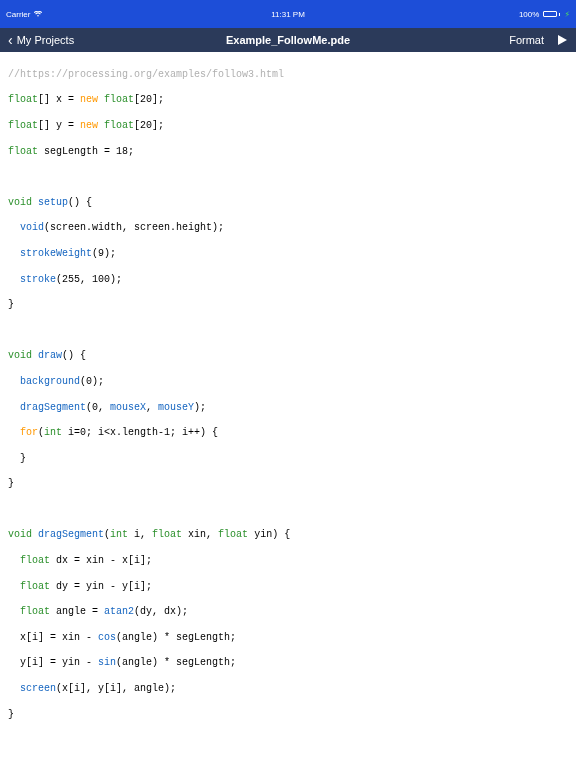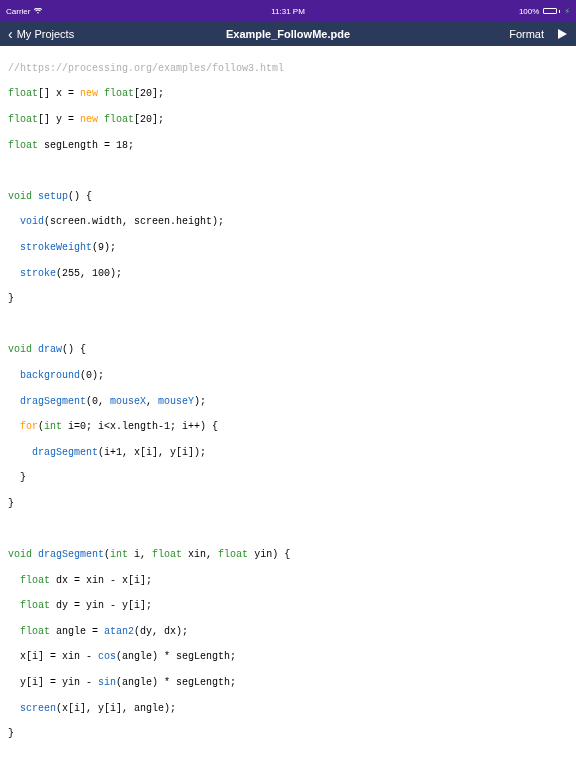--- a/index.html
+++ b/index.html
@@ -4,22 +4,22 @@
 <style>
 * { margin: 0; padding: 0; box-sizing: border-box; }
 body {
   width: 576px;
   height: 768px;
   font-family: -apple-system, "Helvetica Neue", Arial, sans-serif;
   background: #fff;
   overflow: hidden;
 }
 .status-bar {
-  height: 22px;
-  background: #4c1d95;
+  height: 28px;
+  background: #1d4ed8;
   color: #fff;
   display: flex;
   align-items: center;
   justify-content: space-between;
   font-size: 8px;
   padding: 0 6px;
 }
 .status-left, .status-right { display: flex; align-items: center; gap: 4px; }
 .status-center { position: absolute; left: 50%; transform: translateX(-50%); }
 .battery { display:inline-flex; align-items:center; gap:2px; }
@@ -102,21 +102,20 @@
 <div><span class="c-type">void</span><span class="c-func"> setup</span><span>() {</span></div>
 <div><span>  </span><span class="c-func">void</span><span>(screen.width, screen.height);</span></div>
 <div><span>  </span><span class="c-func">strokeWeight</span><span>(9);</span></div>
 <div><span>  </span><span class="c-func">stroke</span><span>(255, 100);</span></div>
 <div><span>}</span></div>
 <div><span></span>&nbsp;</div>
 <div><span class="c-type">void</span><span class="c-func"> draw</span><span>() {</span></div>
 <div><span>  </span><span class="c-func">background</span><span>(0);</span></div>
 <div><span>  </span><span class="c-func">dragSegment</span><span>(0, </span><span class="c-var">mouseX</span><span>, </span><span class="c-var">mouseY</span><span>);</span></div>
 <div><span>  </span><span class="c-kw">for</span><span>(</span><span class="c-type">int</span><span> i=0; i&lt;x.length-1; i++) {</span></div>
-<div><span>    </span><span class="c-func">dragSegment</span><span>(i+1, x[i], y[i]);</span></div>
 <div><span>  }</span></div>
 <div><span>}</span></div>
 <div><span></span>&nbsp;</div>
 <div><span class="c-type">void</span><span class="c-func"> dragSegment</span><span>(</span><span class="c-type">int</span><span> i, </span><span class="c-type">float</span><span> xin, </span><span class="c-type">float</span><span> yin) {</span></div>
 <div><span>  </span><span class="c-type">float</span><span> dx = xin - x[i];</span></div>
 <div><span>  </span><span class="c-type">float</span><span> dy = yin - y[i];</span></div>
 <div><span>  </span><span class="c-type">float</span><span> angle = </span><span class="c-func">atan2</span><span>(dy, dx);</span></div>
 <div><span>  x[i] = xin - </span><span class="c-func">cos</span><span>(angle) * segLength;</span></div>
 <div><span>  y[i] = yin - </span><span class="c-func">sin</span><span>(angle) * segLength;</span></div>
 <div><span>  </span><span class="c-func">screen</span><span>(x[i], y[i], angle);</span></div>

